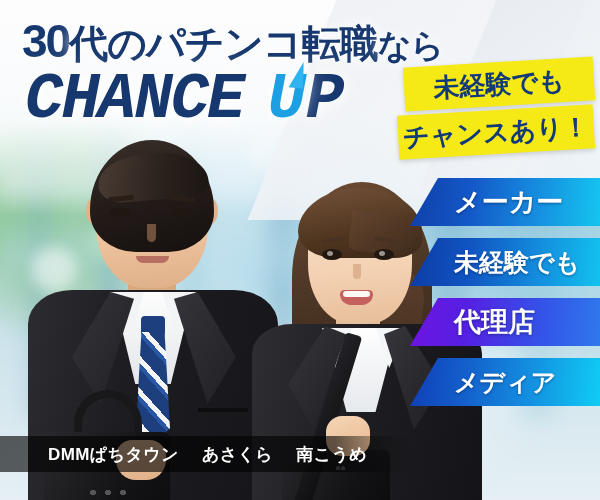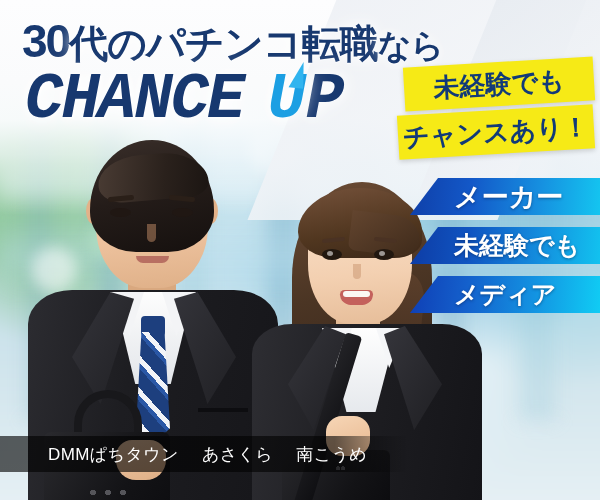--- a/index.html
+++ b/index.html
@@ -281,21 +281,21 @@
     color:#123a78;font-weight:700;white-space:nowrap;
     display:flex;align-items:center;justify-content:center;
     box-shadow:0 2px 5px rgba(0,0,0,.16);
   }
   .badge-1{left:404px;top:62px;width:190px;height:44px;font-size:26px;transform:rotate(-3.4deg);}
   .badge-2{left:398px;top:110px;width:196px;height:44px;font-size:26px;transform:rotate(-3.4deg);}
 
   
   .cats{position:absolute;right:0;top:178px;z-index:50;width:190px;}
   .cat{
-    position:relative;height:37px;margin-bottom:12px;
+    position:relative;height:48px;margin-bottom:12px;
     display:flex;align-items:center;
     clip-path:polygon(28px 0,100% 0,100% 100%,0 100%);
     padding-left:44px;
     box-shadow:0 2px 5px rgba(0,0,0,.22);
   }
   .cat span{
     color:#fff;font-weight:700;font-size:27px;letter-spacing:0px;white-space:nowrap;
     text-shadow:0 1px 3px rgba(0,20,60,.45);
   }
   .cat.c1{background:linear-gradient(95deg,#0f3fa8 0%,#1358c8 32%,#1690e0 68%,#14c5f0 100%);}
@@ -306,21 +306,21 @@
   .cat.c3 span{font-size:25px;}
   .cat.c5 span{font-size:25px;}
 
   
   .credit{
     position:absolute;left:0;bottom:28px;width:408px;height:36px;z-index:55;
     background:linear-gradient(90deg,rgba(0,0,0,.62) 0%,rgba(0,0,0,.6) 82%,rgba(0,0,0,0) 100%);
     display:flex;align-items:center;
   }
   .credit .names{
-    color:#ffffff;font-size:17px;font-weight:400;white-space:nowrap;
+    color:#ffffff;font-size:17px;font-weight:700;white-space:nowrap;
     padding-left:48px;letter-spacing:.4px;
   }
   .credit .names i{font-style:normal;padding:0 9px;}
 </style>
 </head>
 <body>
 
 <div id="banner">
 
   <div class="photo">
@@ -405,20 +405,23 @@
     <span>チャンスあり！</span>
   </div>
 
   <div class="cats">
     <div class="cat c1">
       <span>メーカー</span>
     </div>
     <div class="cat c3">
       <span>未経験でも</span>
     </div>
+    <div class="cat c4">
+      <span>代理店</span>
+    </div>
     <div class="cat c5">
       <span>メディア</span>
     </div>
   </div>
 
   <div class="credit">
     <div class="names">
       <span>DMMぱちタウン</span><i>&nbsp;</i><span>あさくら</span><i>&nbsp;</i><span>南こうめ</span>
     </div>
   </div>

